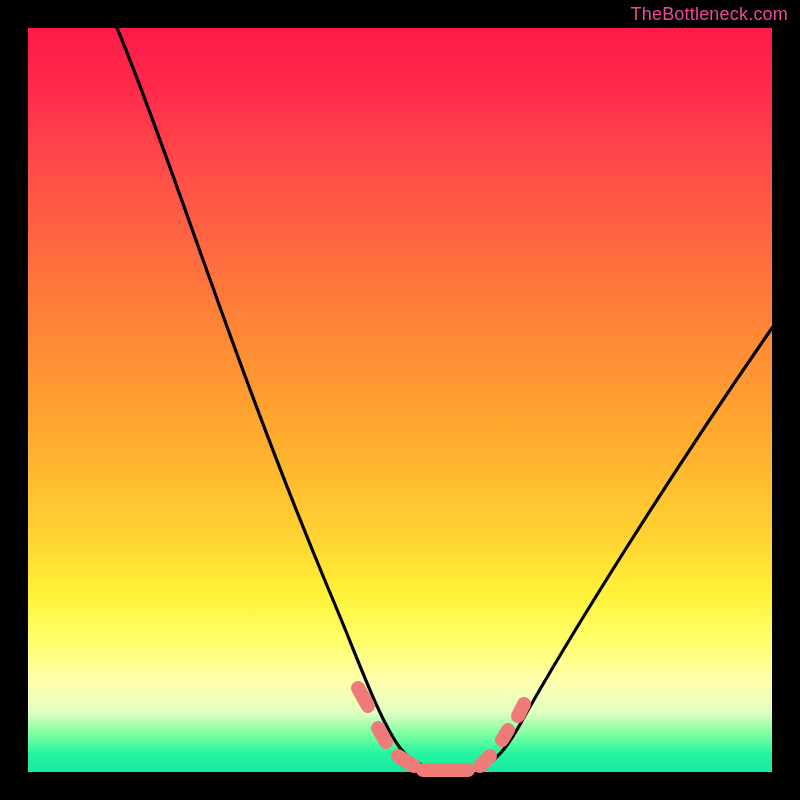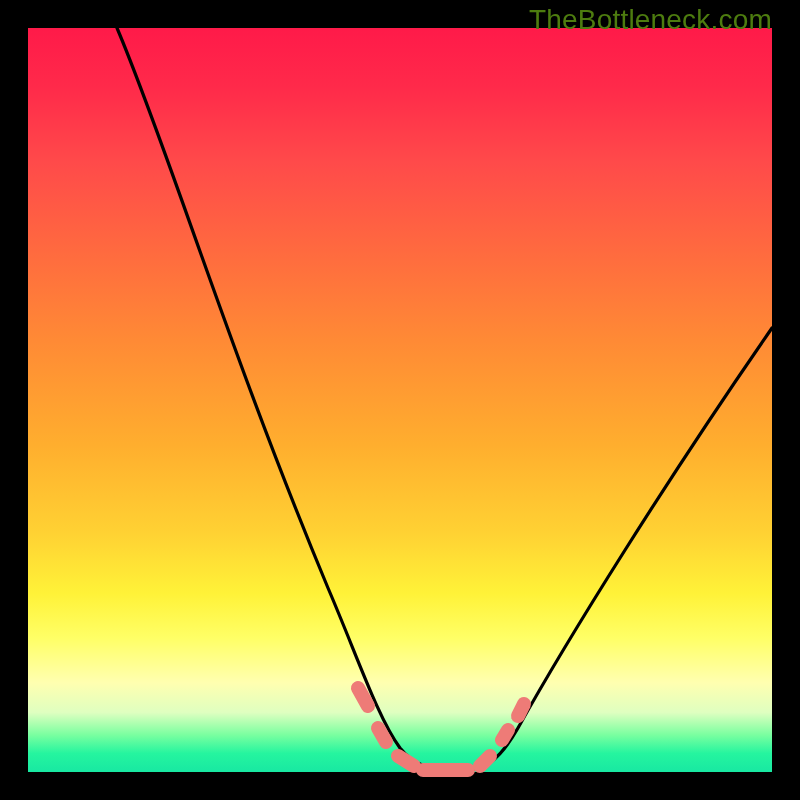--- a/index.html
+++ b/index.html
@@ -37,23 +37,23 @@
       #ffffb0 88%,
       #dfffc0 92%,
       #7affa0 95%,
       #25f59f 97.5%,
       #18e8a2 100%
     );
   }
   .watermark {
     position: absolute;
     top: 4px;
-    right: 28px;
-    color: #4d7c0f;
-    font-size: 28px;
+    right: 12px;
+    color: #ec4899;
+    font-size: 18px;
     font-weight: 500;
     letter-spacing: 0.2px;
     z-index: 10;
   }
   svg.curve {
     position: absolute;
     left: 0;
     top: 0;
     width: 744px;
     height: 744px;

